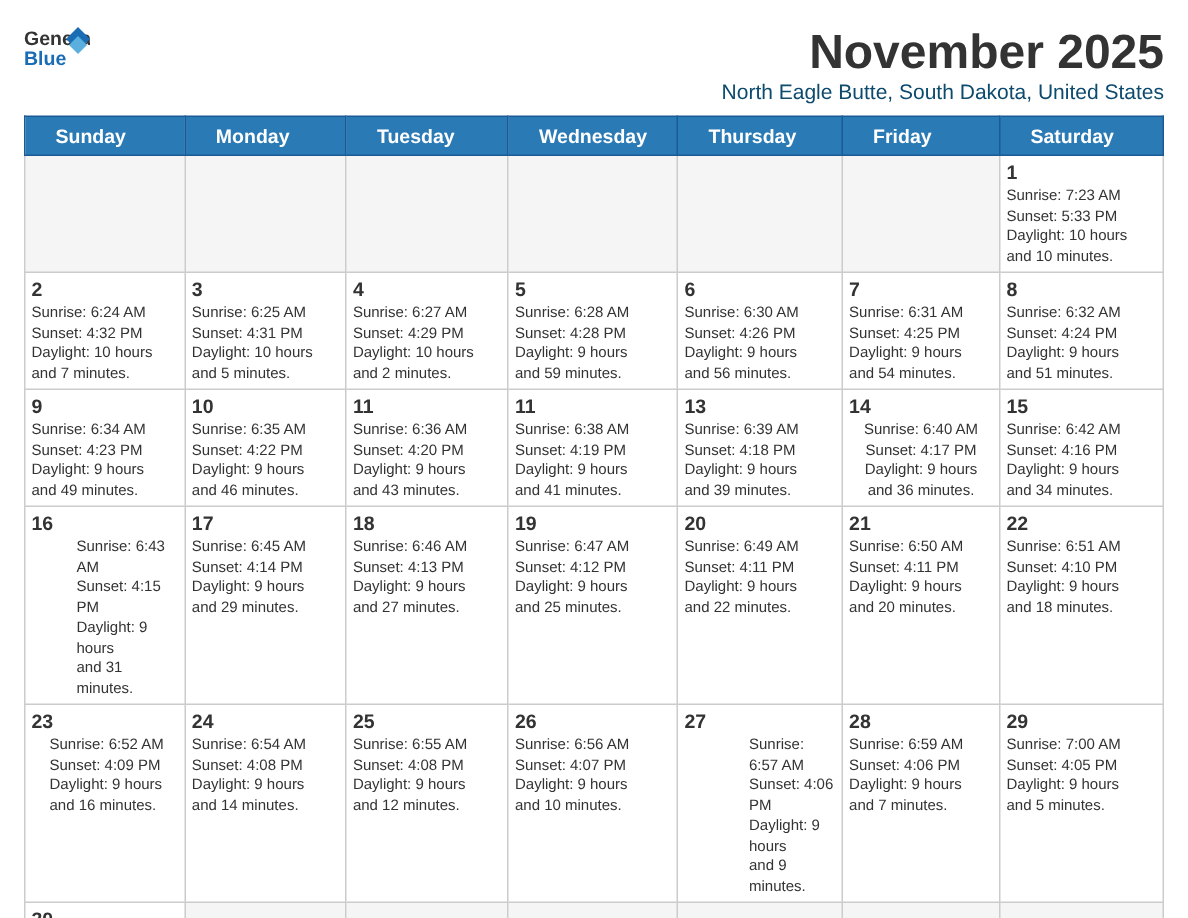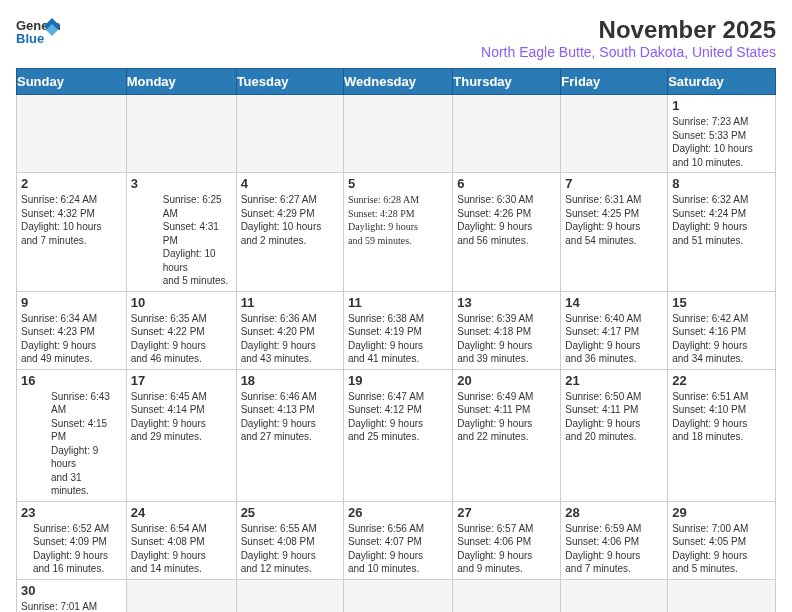--- a/index.html
+++ b/index.html
@@ -18,39 +18,39 @@
     }
     .logo-area {
       display: flex;
       flex-direction: column;
       align-items: flex-start;
     }
     .title-area {
       text-align: right;
     }
     .month-title {
-      font-size: 24px;
+      font-size: 32px;
       font-weight: bold;
       color: #333;
     }
     .location-title {
       font-size: 14px;
-      color: #8b5cf6;
+      color: #0c4a6e;
     }
     .calendar {
       width: 100%;
       border-collapse: collapse;
       border: 1px solid #ccc;
     }
     .calendar th {
       background-color: #2a7ab5;
       color: #fff;
       font-size: 13px;
       font-weight: bold;
-      padding: 5px 0;
+      padding: 5px 20px;
       text-align: left;
       border: 1px solid #1a5a95;
       margin-top: 42px;
     }
     .calendar td {
       vertical-align: top;
       border: 1px solid #ccc;
       width: 113px;
       min-height: 80px;
       padding: 3px 4px;
@@ -124,35 +124,35 @@
       <tr>
         <td>
           <span class="day-number">2</span>
           <div class="day-info" style="white-space: pre-line;">Sunrise: 6:24 AM
 Sunset: 4:32 PM
 Daylight: 10 hours
 and 7 minutes.</div>
         </td>
         <td>
           <span class="day-number">3</span>
-          <div class="day-info" style="white-space: pre-line; margin-left: 32px;">Sunrise: 6:25 AM
+          <div class="day-info" style="white-space: pre-line;">Sunrise: 6:25 AM
 Sunset: 4:31 PM
 Daylight: 10 hours
 and 5 minutes.</div>
         </td>
         <td>
           <span class="day-number">4</span>
           <div class="day-info" style="white-space: pre-line;">Sunrise: 6:27 AM
 Sunset: 4:29 PM
 Daylight: 10 hours
 and 2 minutes.</div>
         </td>
         <td>
           <span class="day-number">5</span>
-          <div class="day-info" style="white-space: pre-line; font-family: Liberation Serif, serif;">Sunrise: 6:28 AM
+          <div class="day-info" style="white-space: pre-line;">Sunrise: 6:28 AM
 Sunset: 4:28 PM
 Daylight: 9 hours
 and 59 minutes.</div>
         </td>
         <td>
           <span class="day-number">6</span>
           <div class="day-info" style="white-space: pre-line;">Sunrise: 6:30 AM
 Sunset: 4:26 PM
 Daylight: 9 hours
 and 56 minutes.</div>
@@ -203,21 +203,21 @@
         </td>
         <td>
           <span class="day-number">13</span>
           <div class="day-info" style="white-space: pre-line;">Sunrise: 6:39 AM
 Sunset: 4:18 PM
 Daylight: 9 hours
 and 39 minutes.</div>
         </td>
         <td>
           <span class="day-number">14</span>
-          <div class="day-info" style="white-space: pre-line;">Sunrise: 6:40 AM
+          <div class="day-info" style="white-space: pre-line; text-align: center;">Sunrise: 6:40 AM
 Sunset: 4:17 PM
 Daylight: 9 hours
 and 36 minutes.</div>
         </td>
         <td>
           <span class="day-number">15</span>
           <div class="day-info" style="white-space: pre-line;">Sunrise: 6:42 AM
 Sunset: 4:16 PM
 Daylight: 9 hours
 and 34 minutes.</div>
@@ -298,21 +298,21 @@
         </td>
         <td>
           <span class="day-number">26</span>
           <div class="day-info" style="white-space: pre-line;">Sunrise: 6:56 AM
 Sunset: 4:07 PM
 Daylight: 9 hours
 and 10 minutes.</div>
         </td>
         <td>
           <span class="day-number">27</span>
-          <div class="day-info" style="white-space: pre-line;">Sunrise: 6:57 AM
+          <div class="day-info" style="white-space: pre-line; margin-left: 43px;">Sunrise: 6:57 AM
 Sunset: 4:06 PM
 Daylight: 9 hours
 and 9 minutes.</div>
         </td>
         <td>
           <span class="day-number">28</span>
           <div class="day-info" style="white-space: pre-line;">Sunrise: 6:59 AM
 Sunset: 4:06 PM
 Daylight: 9 hours
 and 7 minutes.</div>

